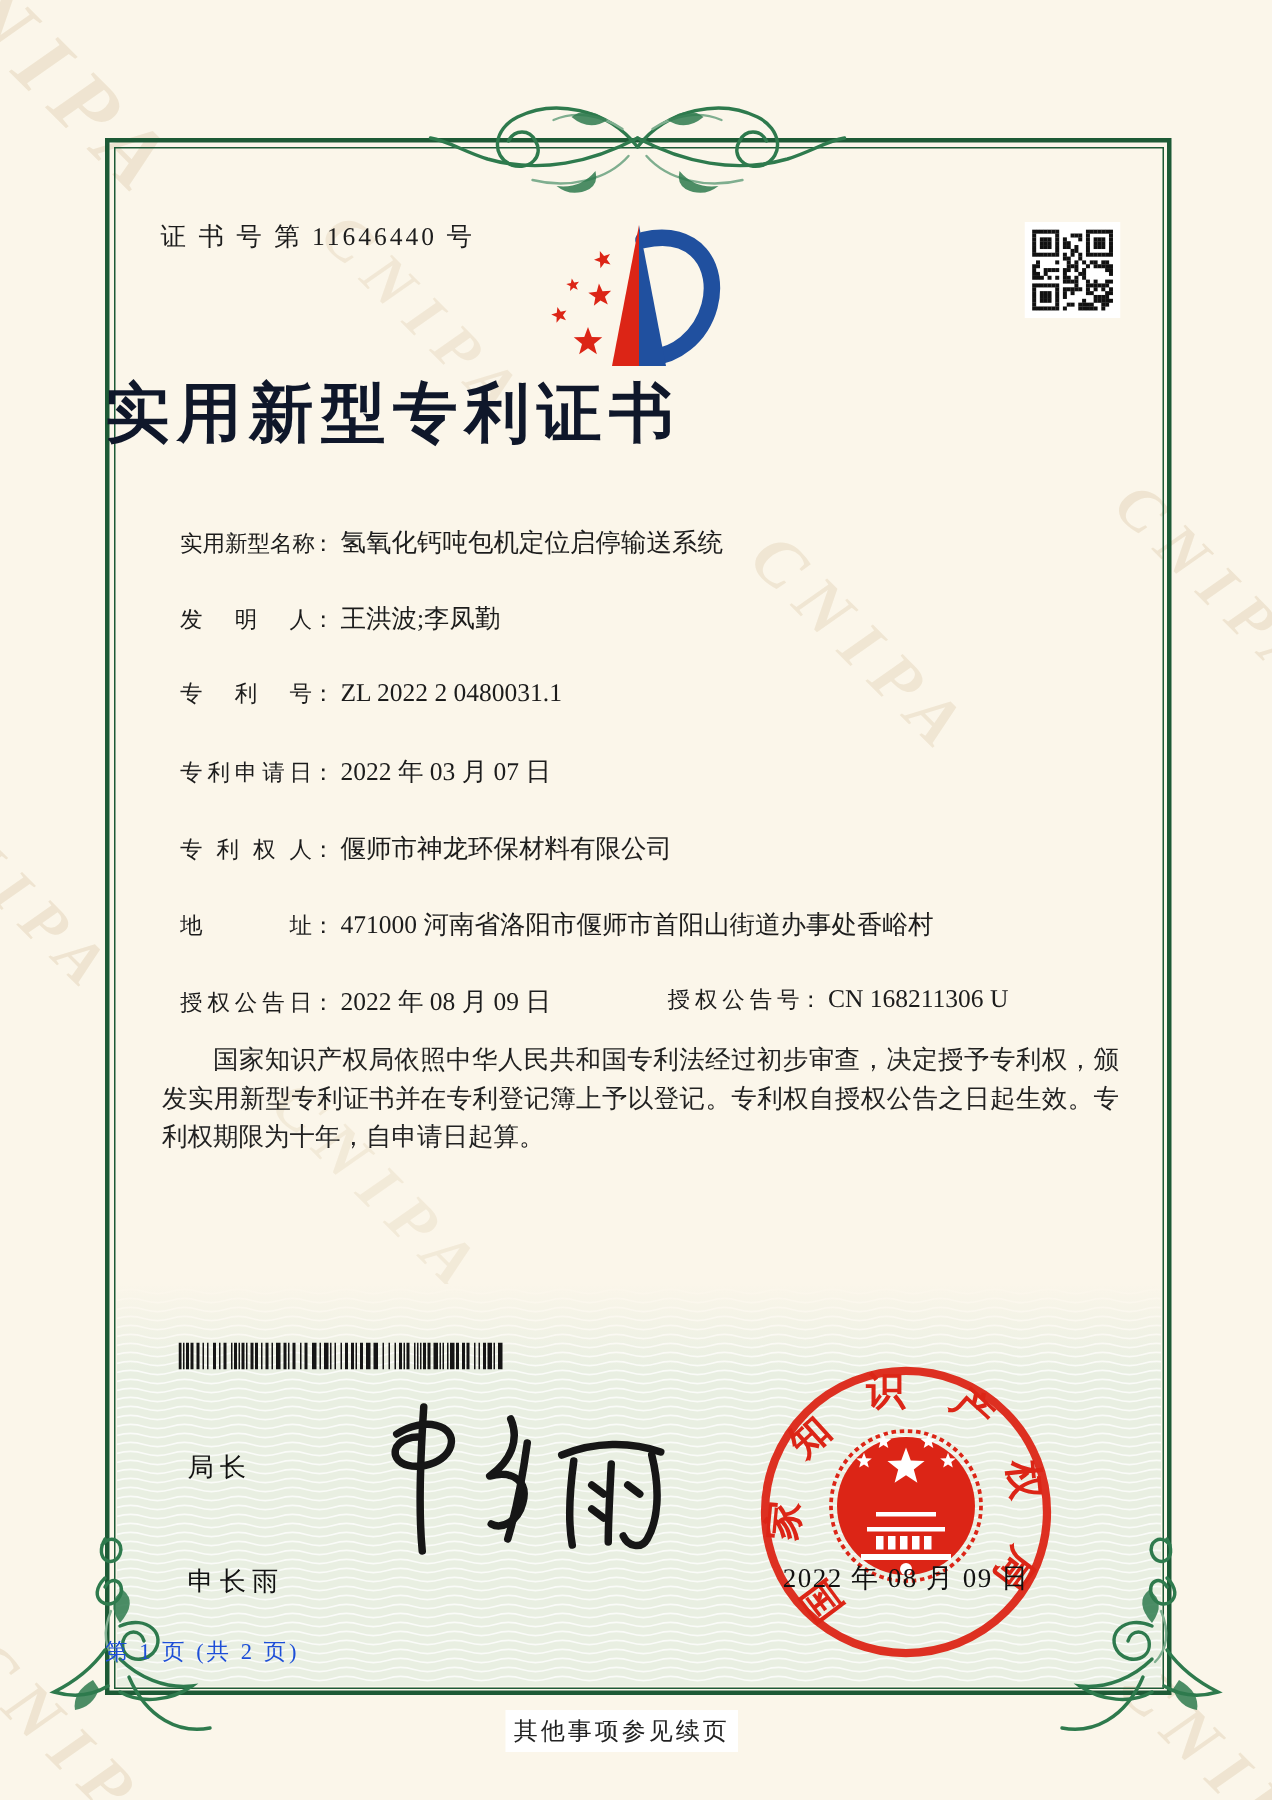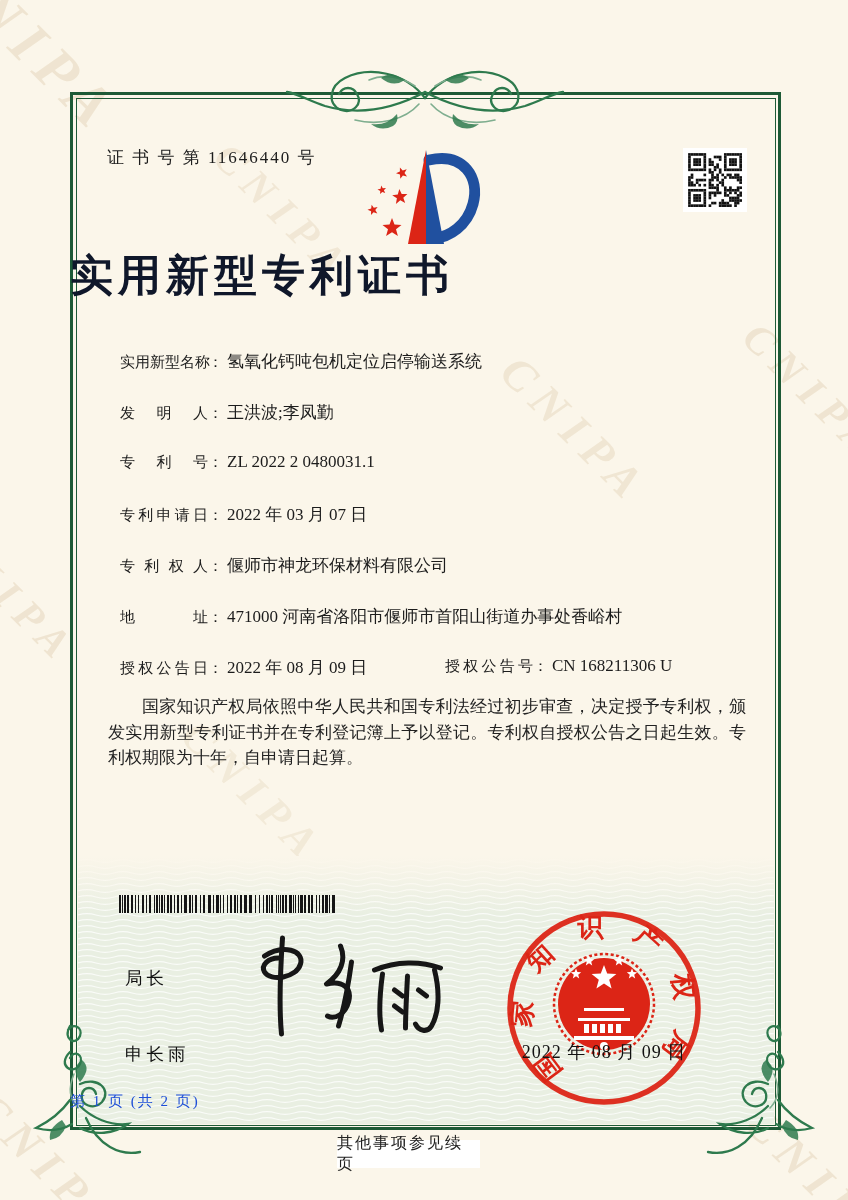--- a/index.html
+++ b/index.html
@@ -63,21 +63,21 @@
   .seal{position:absolute;left:504px;top:908px;z-index:3}
   .seal-ring{fill:none;stroke:var(--red);stroke-width:5.5;opacity:.95}
   .seal-text{font-size:26px;font-weight:bold;fill:var(--red);letter-spacing:27px;
     font-family:"Liberation Serif","DejaVu Serif",serif}
   .seal-red{fill:var(--red)}
   .seal-serration{fill:none;stroke:var(--red);stroke-width:2.5;stroke-dasharray:3 2.5}
   .seal-date{position:absolute;left:520px;top:1040px;width:168px;text-align:center;
     font-size:18px;letter-spacing:1px;color:#111;z-index:4}
   .page-no{position:absolute;left:70px;top:1092px;width:670px;
     font-size:15px;letter-spacing:2px;color:#1d4ed8;z-index:3}
-  .cont-box{position:absolute;left:337px;top:1140px;width:143px;height:28px;background:#ffffff;z-index:2;
+  .cont-box{position:absolute;left:337px;top:1140px;width:155px;height:28px;background:#ffffff;z-index:2;
     display:flex;align-items:center;justify-content:center;font-size:16px;letter-spacing:2px;color:#222}
 </style>
 </head>
 <body>
 
 <div class="wm" style="left:28px;top:42px;font-size:60px;opacity:.55">CNIPA</div>
 <div class="wm" style="left:283px;top:212px;font-size:42px;opacity:.45">CNIPA</div>
 <div class="wm" style="left:575px;top:430px;font-size:46px;opacity:.5">CNIPA</div>
 <div class="wm" style="left:812px;top:392px;font-size:42px;opacity:.55">CNIPA</div>
 <div class="wm" style="left:8px;top:595px;font-size:42px;opacity:.55">CNIPA</div>

